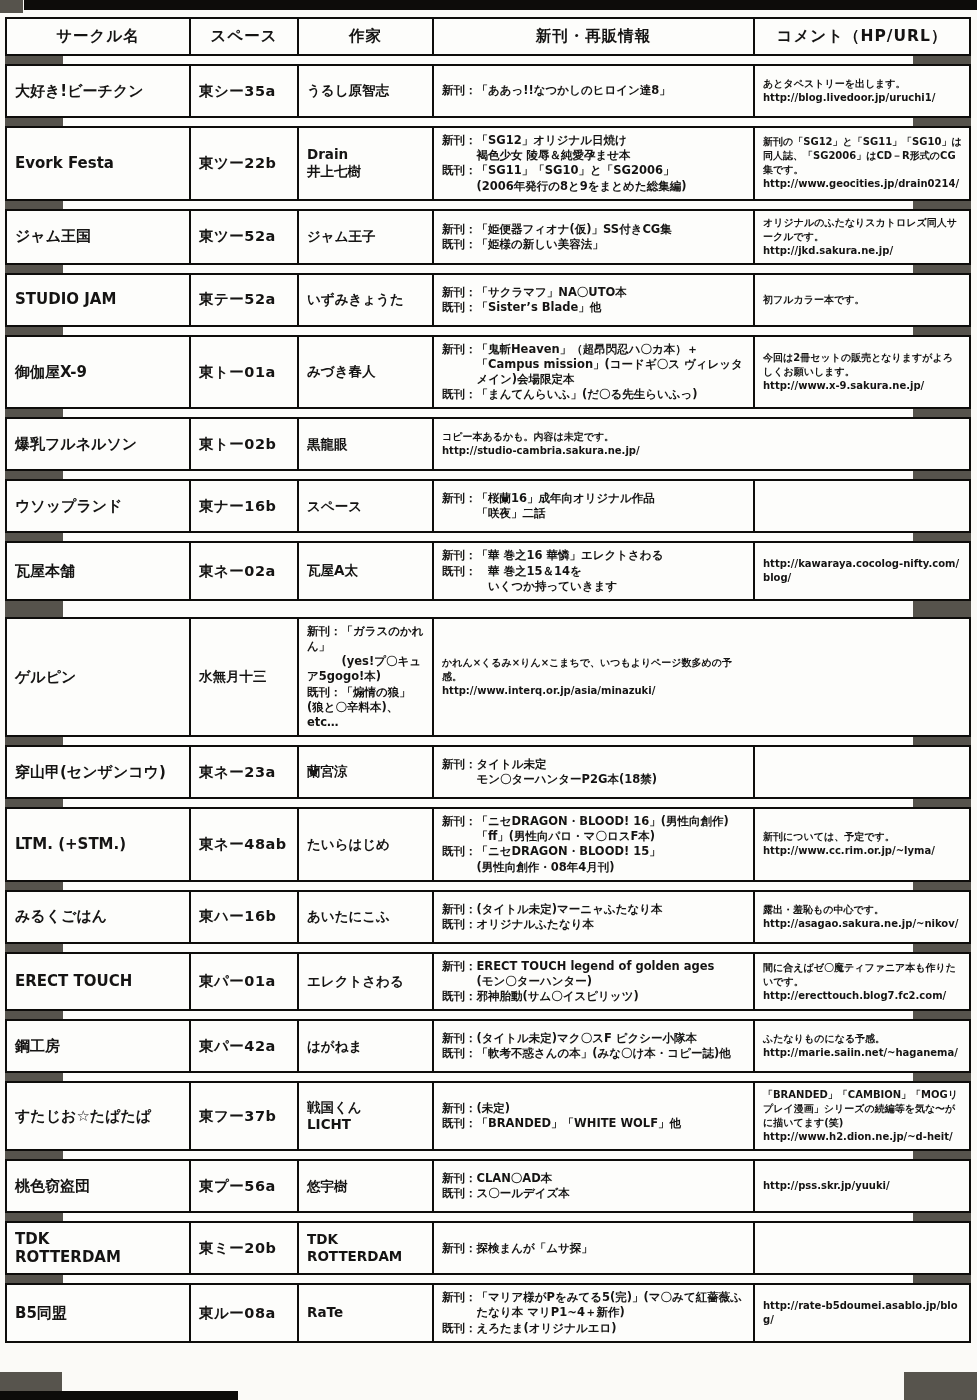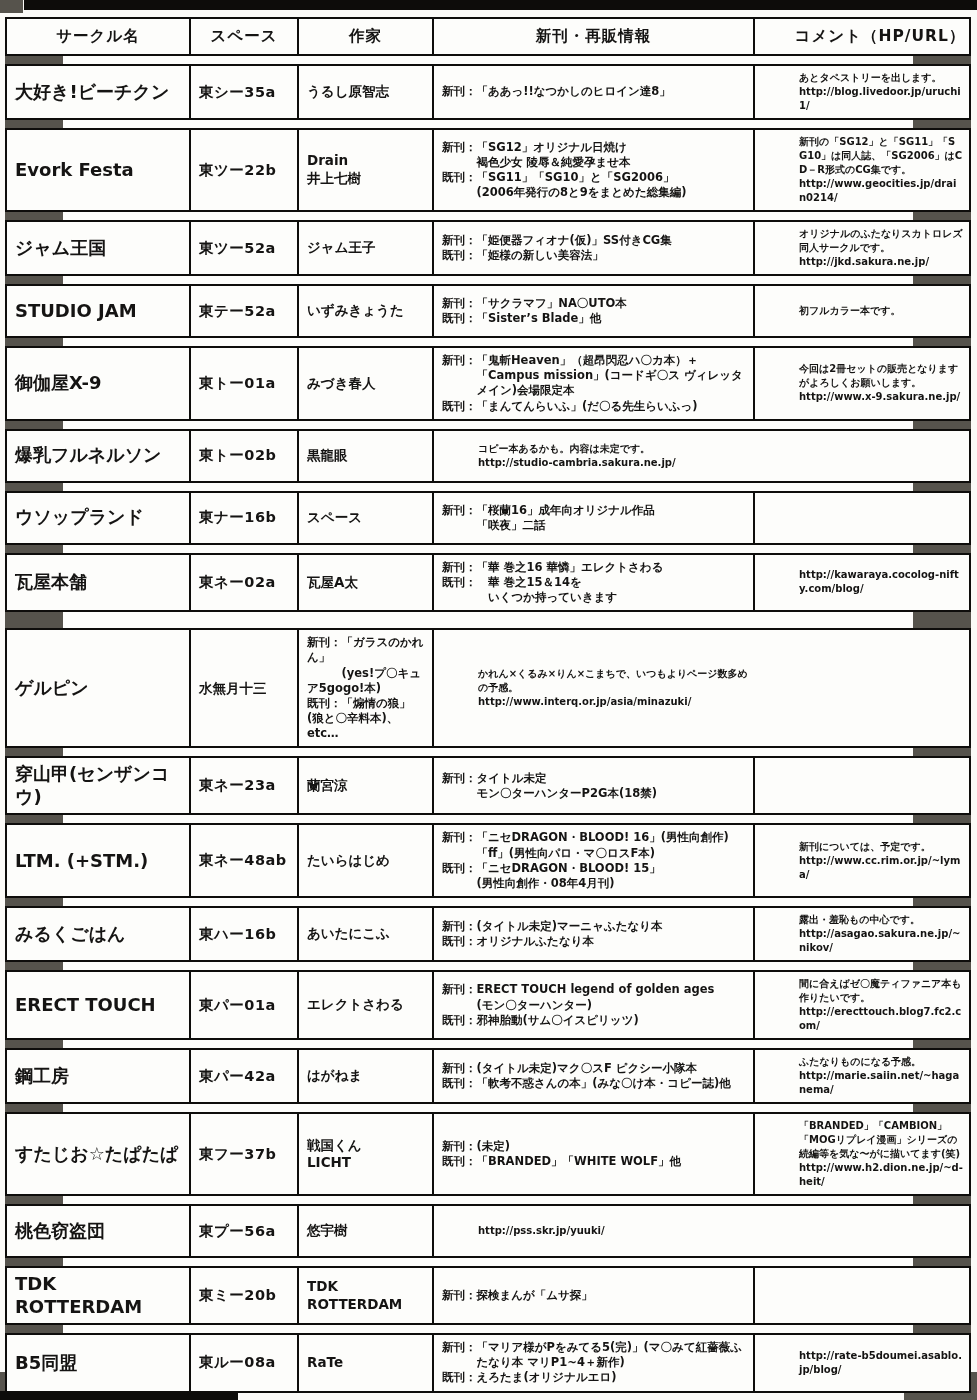--- a/index.html
+++ b/index.html
@@ -27,23 +27,23 @@
     box-sizing:border-box;
   }
   .cell{
     border-right:2px solid #0e0d0b;
     padding:5px 6px 5px 8px;
     display:flex;align-items:center;
     box-sizing:border-box;
     white-space:pre-line;
     overflow:hidden;
   }
-  .cell:last-child{border-right:none;margin-left:36px;}
+  .cell:last-child{border-right:none;}
   .header .cell{justify-content:center;font-size:15.5px;padding:7px 2px;letter-spacing:1px;white-space:nowrap;}
-  .c-circle{font-size:18px;line-height:1.25;}
+  .c-circle{font-size:15px;line-height:1.25;}
   .c-space{font-size:14.5px;letter-spacing:.5px;text-align:right;}
   .c-author{font-size:13.5px;line-height:1.3;}
   .c-info{font-size:11.5px;line-height:1.32;}
   .c-comment{font-size:10px;line-height:1.4;overflow-wrap:anywhere;word-break:break-all;}
   .trow:not(.header){min-height:54px;}
   
   .sep{
     height:8px;position:relative;background:#fdfdfb;
   }
   .sep::before{content:"";position:absolute;left:0;top:0;width:58px;height:100%;background:#56534c;}
@@ -268,20 +268,22 @@
 http://www.h2.dion.ne.jp/~d-heit/</div>
     </div>
   </div>
 
   <div>
     <div class="sep"></div>
     <div class="trow">
       <div class="cell c-circle">桃色窃盗団</div>
       <div class="cell c-space">東プー56a</div>
       <div class="cell c-author">悠宇樹</div>
+      <div class="cell c-info">新刊：CLAN〇AD本
+既刊：ス〇ールデイズ本</div>
       <div class="cell c-comment">http://pss.skr.jp/yuuki/</div>
     </div>
   </div>
 
   <div>
     <div class="sep"></div>
     <div class="trow">
       <div class="cell c-circle">TDK
 ROTTERDAM</div>
       <div class="cell c-space">東ミー20b</div>

